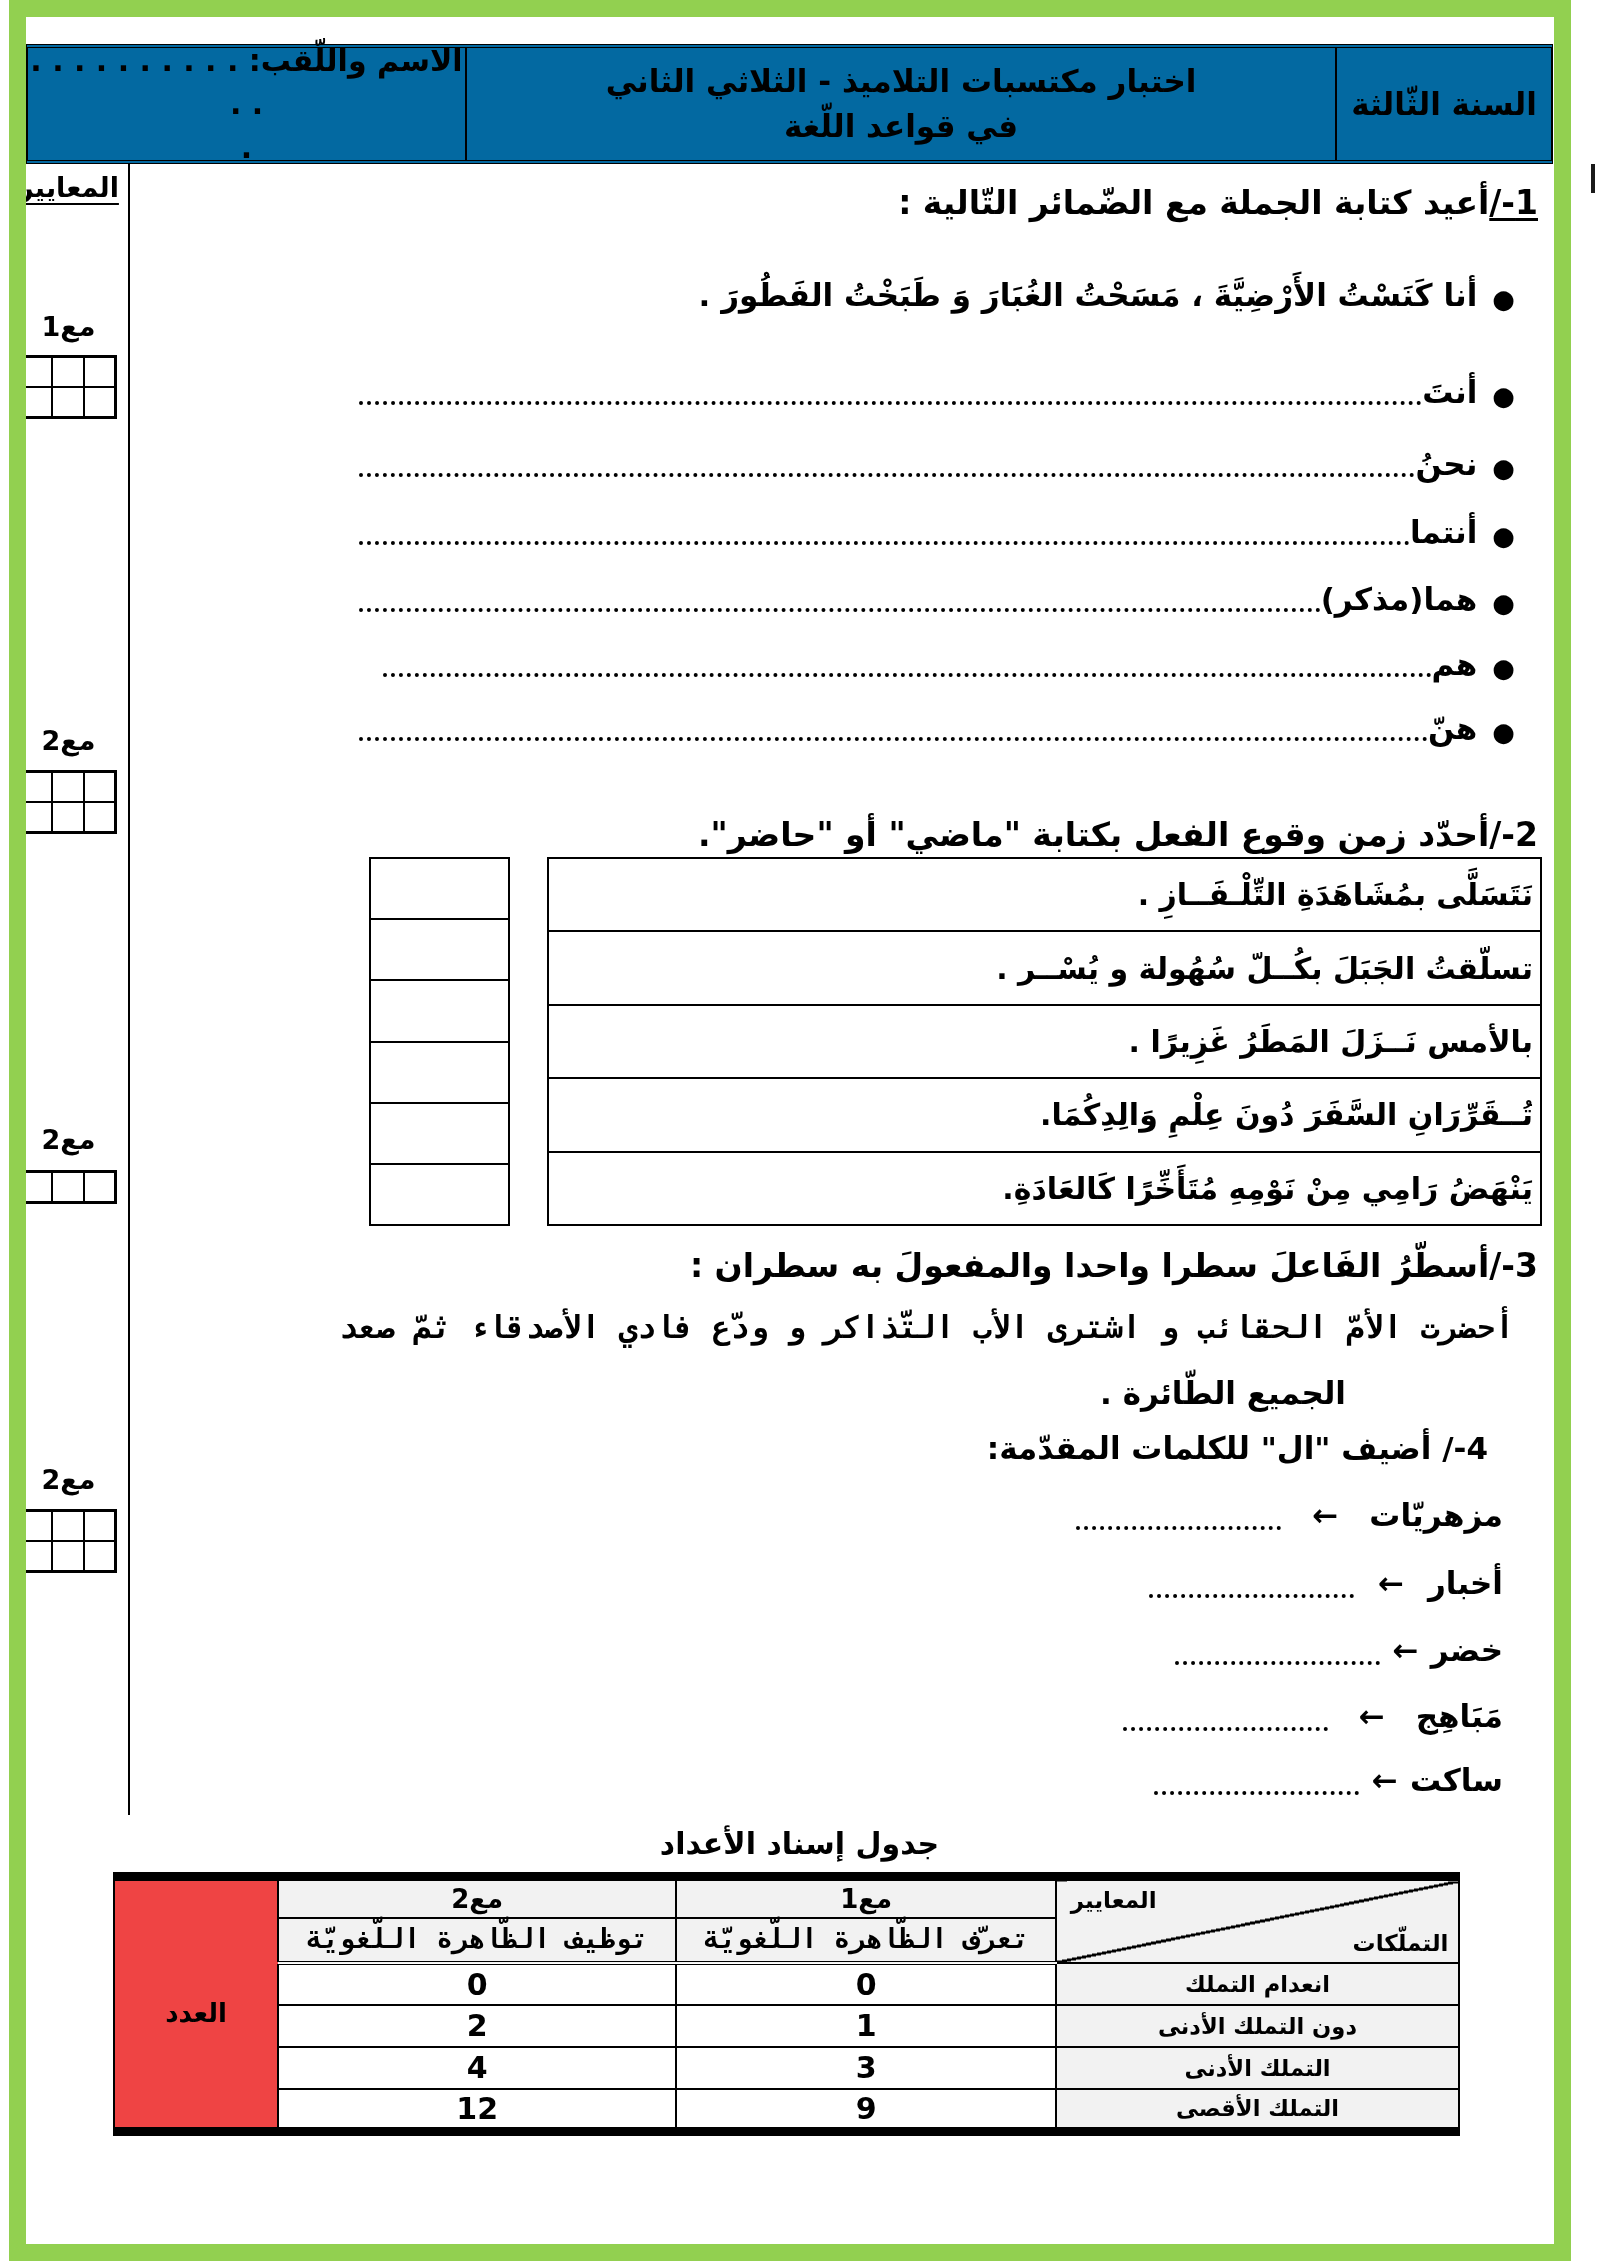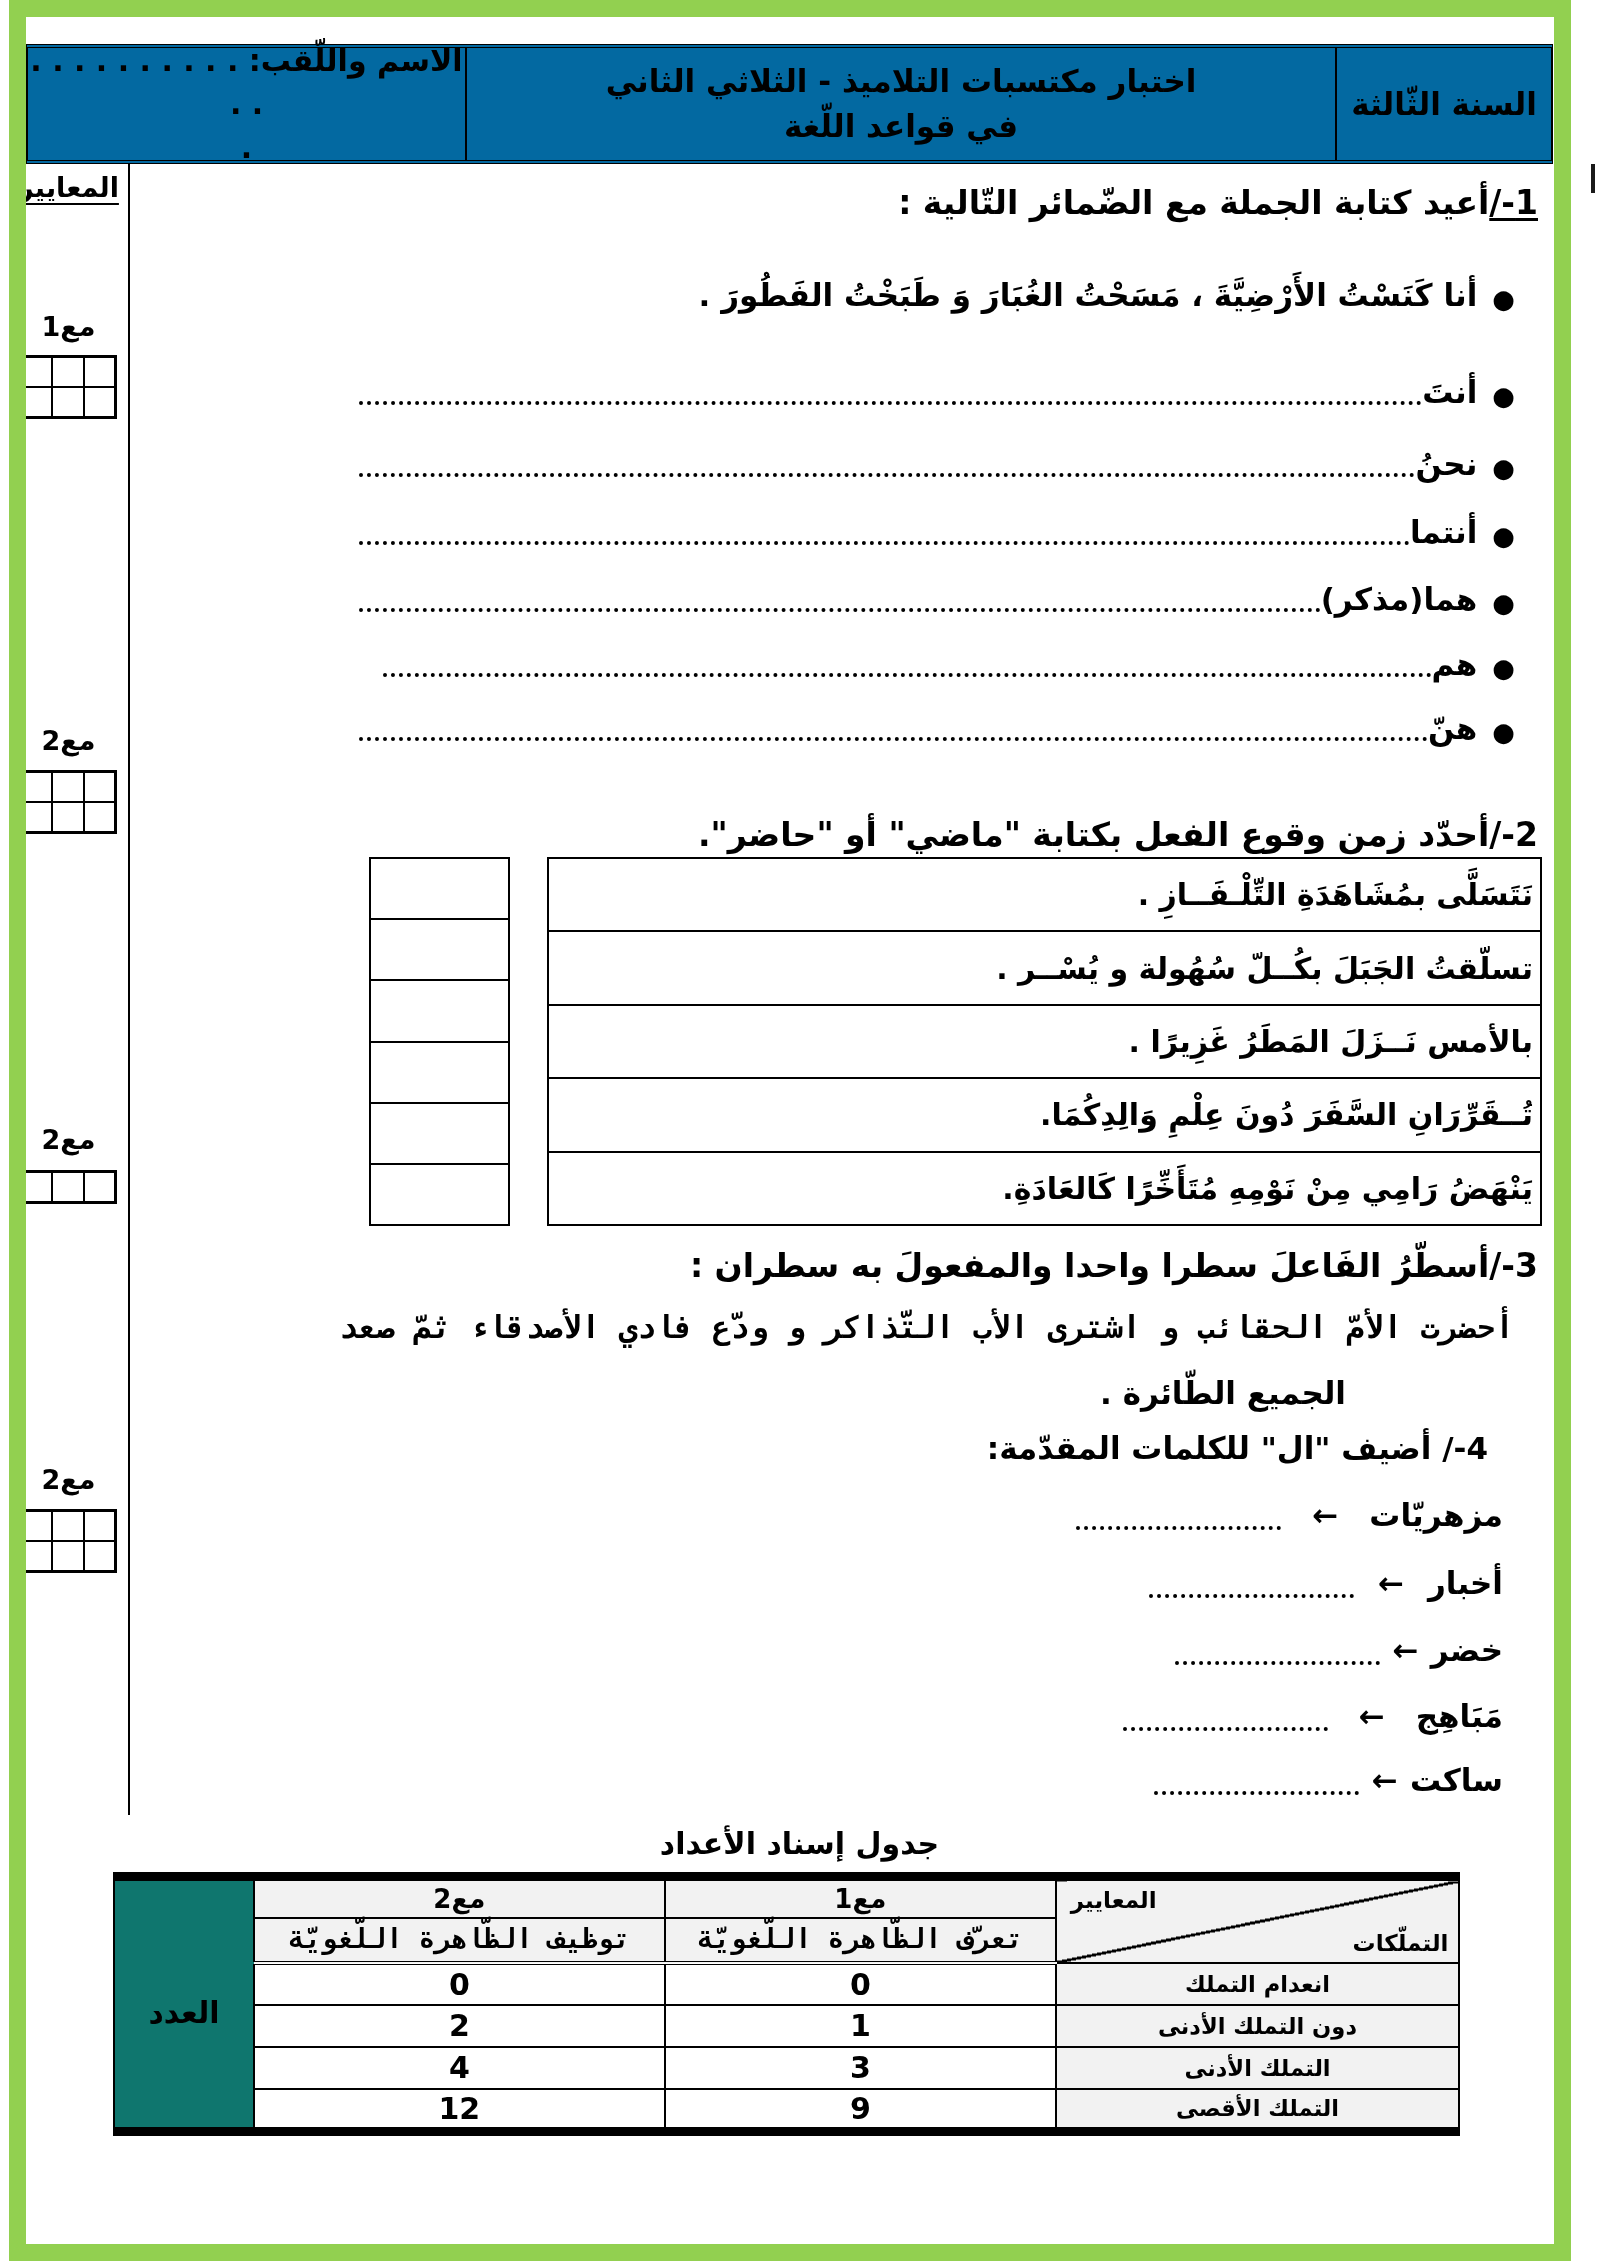--- a/index.html
+++ b/index.html
@@ -99,21 +99,21 @@
     background-image:linear-gradient(to bottom right,
       #f2f2f2 calc(50% - 1.4px),#000 calc(50% - 1.4px),#000 calc(50% + 1.4px),#f2f2f2 calc(50% + 1.4px));
   }
   .corner .c-top{position:absolute;top:5.5px;left:13.7px;font-size:23px;}
   .corner .c-bottom{position:absolute;bottom:5.5px;right:9.6px;font-size:23px;}
   .dbl{border-bottom:4.8px double #000 !important;}
   .col-code{font-size:26px;height:40px;}
   .col-desc{font-size:27px;height:42px;font-family:Liberation Mono, monospace;}
   .row-label{font-size:22.6px;height:42px;text-align:center;}
   .num-cell{font-size:30px;background:#fff;}
-  .count-cell{width:140px;vertical-align:top;padding-top:19px;font-size:30px;background:#0f766e;}
+  .count-cell{width:164px;vertical-align:top;padding-top:19px;font-size:26px;background:#ef4444;}
 </style>
 </head>
 <body>
 
 <div class="page">
 
   <div class="frame"></div>
   <div class="tick-artifact"></div>
 
   <div class="hdr">

